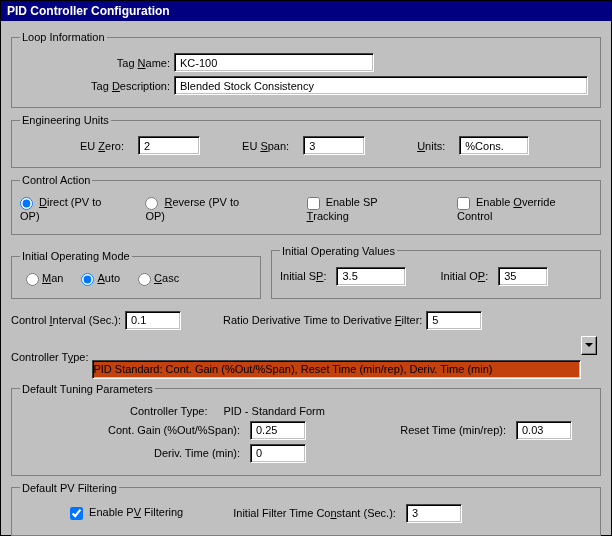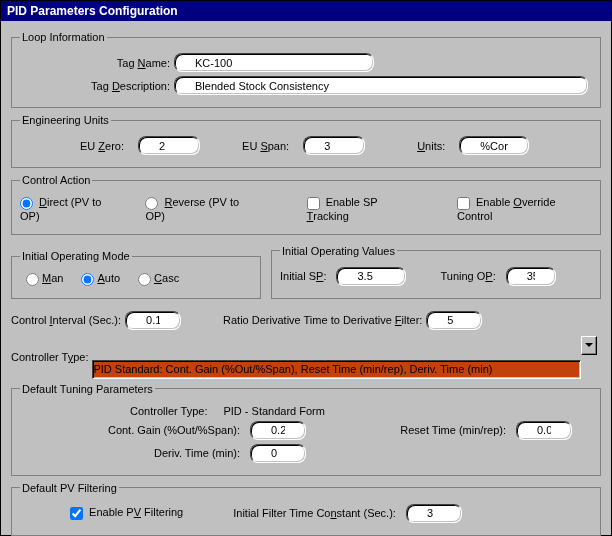--- a/index.html
+++ b/index.html
@@ -48,23 +48,22 @@
   .underline { text-decoration: underline; }
   input[type=text] {
     font-family: inherit;
     font-size: 11px;
     background: #fff;
     border-top: 1px solid #404040;
     border-left: 1px solid #404040;
     border-right: 1px solid #fff;
     border-bottom: 1px solid #fff;
     box-shadow: inset 1px 1px 0 #000, inset -1px -1px 0 #c0c0c0;
-    padding: 1px 20px;
+    padding: 1px 5px;
     height: 19px;
-    border-radius: 8px;
   }
   input[type=checkbox], input[type=radio] {
     margin: 0 3px 0 0;
     vertical-align: middle;
   }
   .row { display: flex; align-items: center; margin: 4px 0; }
   .row > * { margin-right: 4px; }
   .sel-wrap {
     display: flex;
     flex: 1;
@@ -115,21 +114,21 @@
   .btnrow {
     display:flex; justify-content:center; gap:60px; margin-top:6px;
   }
   .twocol { display:flex; gap:10px;align-items:flex-end; }
   .twocol > fieldset { flex:1; }
 </style>
 </head>
 <body>
 
 <div class="window">
-  <div class="titlebar">PID Parameters Configuration</div>
+  <div class="titlebar">PID Controller Configuration</div>
   <div class="client">
 
     <fieldset>
       <legend>Loop Information</legend>
       <div class="row">
         <label class="lbl" style="width:150px">
           <span>Tag </span><span class="underline">N</span><span>ame:</span>
         </label>
         <input type="text" style="width: 200px;" value="KC-100">
       </div>
@@ -188,21 +187,21 @@
           <label><input type="radio" name="im" style=""><span class="underline">M</span><span>an</span></label>
           <label><input type="radio" name="im" checked="" style=""><span class="underline">A</span><span>uto</span></label>
           <label><input type="radio" name="im" style=""><span class="underline">C</span><span>asc</span></label>
         </div>
       </fieldset>
       <fieldset>
         <legend>Initial Operating Values</legend>
         <div class="row" style="gap:6px;">
           <label class="lbl"><span>Initial S</span><span class="underline">P</span><span>:</span></label>
           <input type="text" style="width: 70px;" value="3.5">
-          <label class="lbl" style="margin-left:24px"><span>Tuning O</span><span class="underline">P</span><span>:</span></label>
+          <label class="lbl" style="margin-left:24px"><span>Initial O</span><span class="underline">P</span><span>:</span></label>
           <input type="text" style="width: 50px;" value="35">
         </div>
       </fieldset>
     </div>
 
     <div class="row" style="margin-top:6px;">
       <label class="lbl"><span>Control </span><span class="underline">I</span><span>nterval (Sec.):</span></label>
       <input type="text" style="width: 56px;" value="0.1">
       <label class="lbl" style="margin-left:38px"><span>Ratio Derivative Time to Derivative </span><span class="underline">F</span><span>ilter:</span></label>
       <input type="text" style="width: 56px;" value="5">

